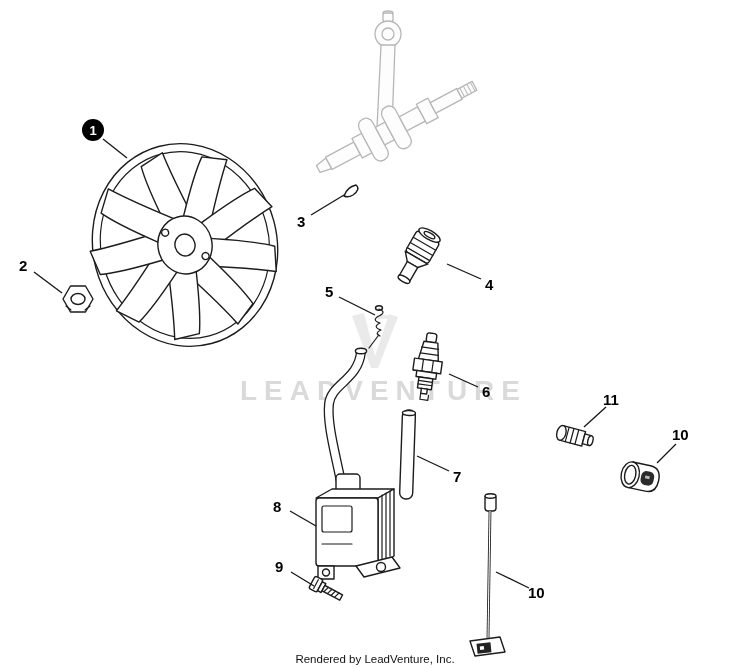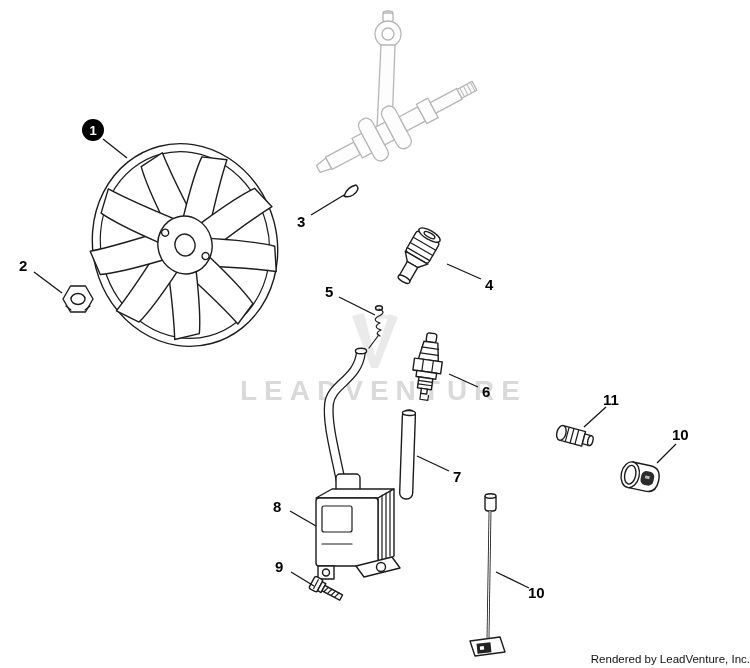--- a/index.html
+++ b/index.html
@@ -16,21 +16,21 @@
   .callout {
     position:absolute; font-size:15px; font-weight:bold; color:#000; line-height:18px;
     user-select:none;
   }
   .callout-ball {
     position:absolute; width:22px; height:22px; border-radius:50%;
     background:#000; color:#fff; font-size:13px; font-weight:bold;
     display:flex; align-items:center; justify-content:center; user-select:none;
   }
   .footer {
-    position:absolute; left:0; right:0; bottom:3px; text-align:right;
+    position:absolute; left:0; right:0; bottom:3px; text-align:center;
     font-size:11.5px; color:#111;
   }
 </style>
 </head>
 <body>
 
 <div class="page">
 
   <svg class="canvas" width="750" height="668" viewBox="0 0 750 668">
 

